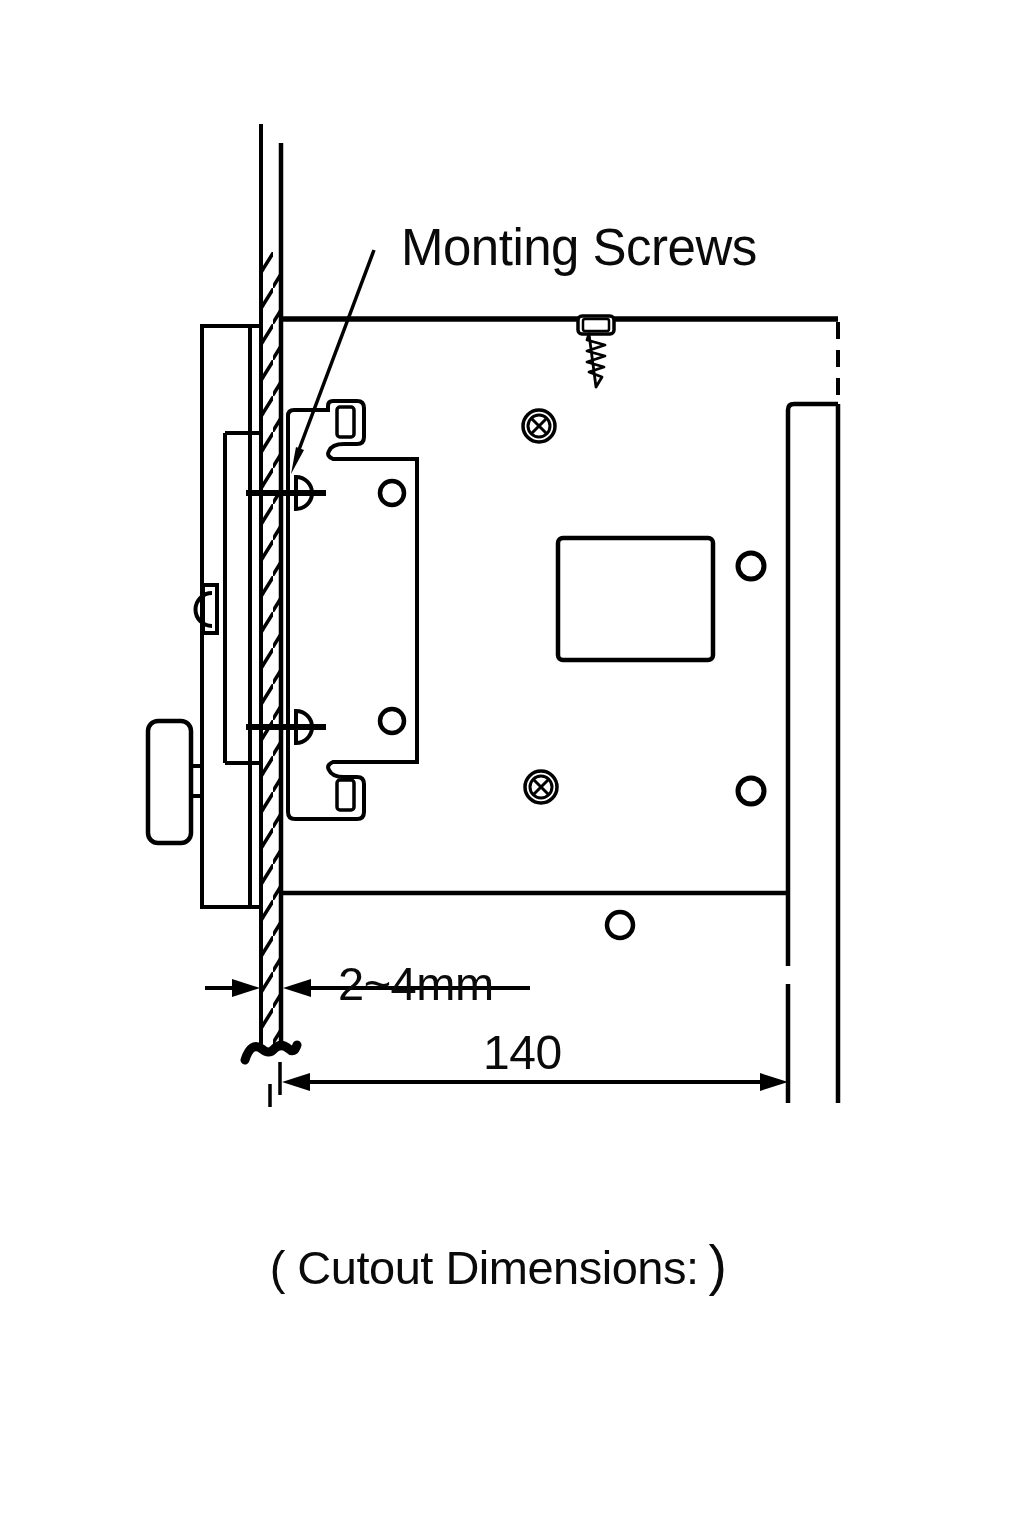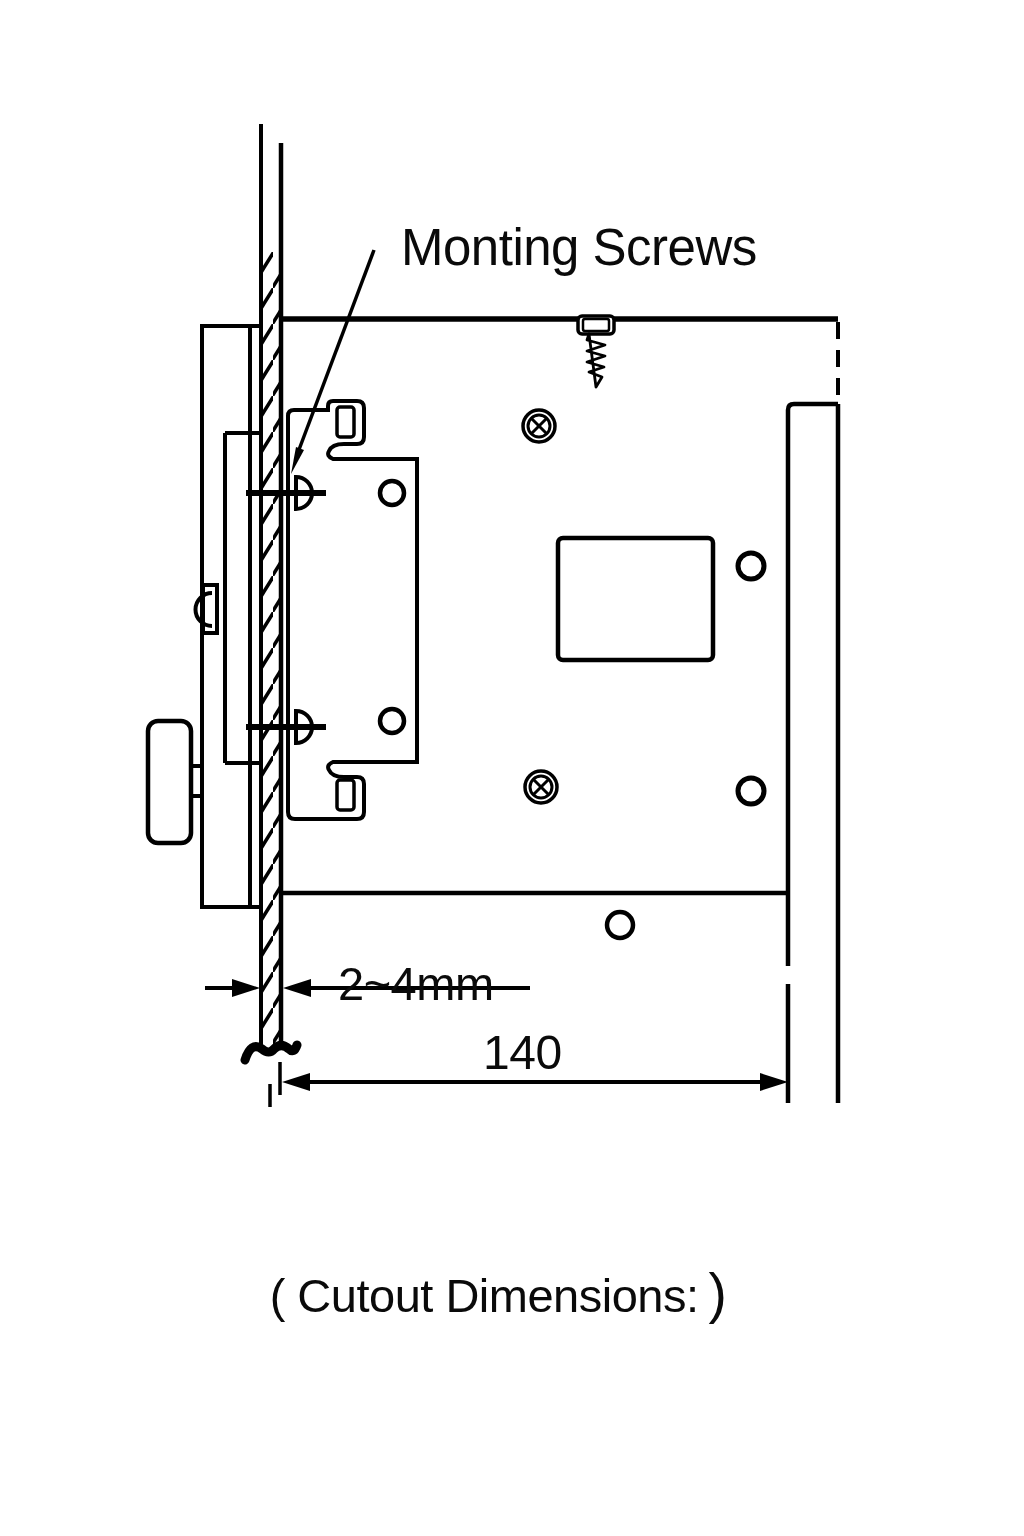--- a/index.html
+++ b/index.html
@@ -23,21 +23,21 @@
   .lbl-mounting{left:401px;top:222px;font-size:51px;font-weight:500;}
   .lbl-gap{left:338px;top:936px;font-size:47px;font-weight:500;margin-top:24px;}
   .lbl-width{left:483px;top:1029px;font-size:48px;font-weight:400;}
   .lbl-caption{
     left:494px;top:1164px;font-size:56px;font-weight:500;
     transform:translateX(-50%);
   }
   .lbl-subcaption{
     left:498px;top:1238px;
     transform:translateX(-50%);
-    display:flex;align-items:baseline;gap:10px;margin-top:28px;
+    display:flex;align-items:baseline;gap:10px;
   }
   .sub-prefix{font-size:47px;font-weight:500;letter-spacing:-0.5px;}
   .sub-value{font-size:57px;font-weight:400;letter-spacing:1px;}
   .sub-suffix{font-size:55px;font-weight:400;}
 </style>
 </head>
 <body>
 
 <div id="stage">
 

